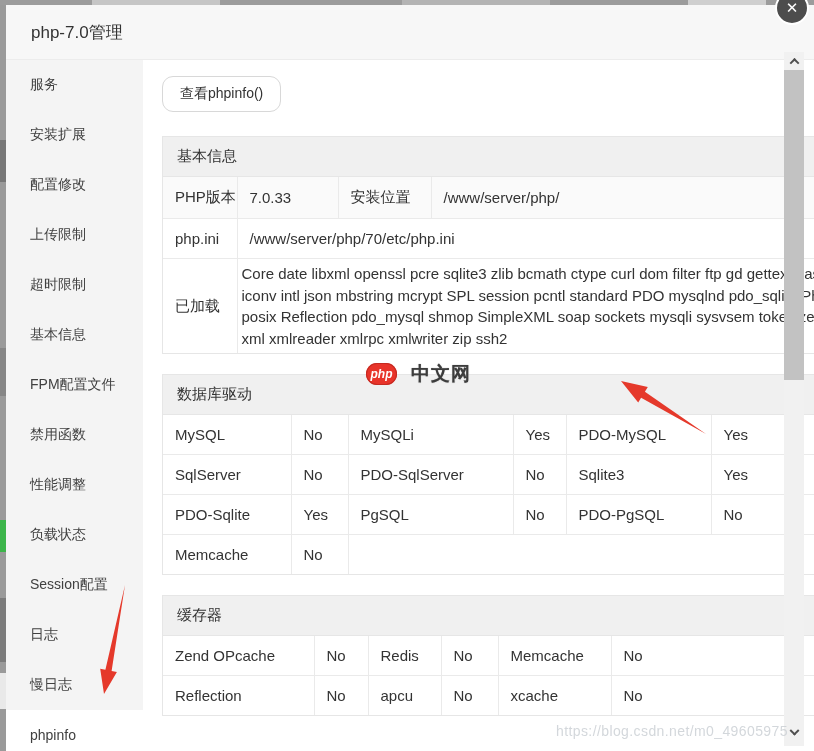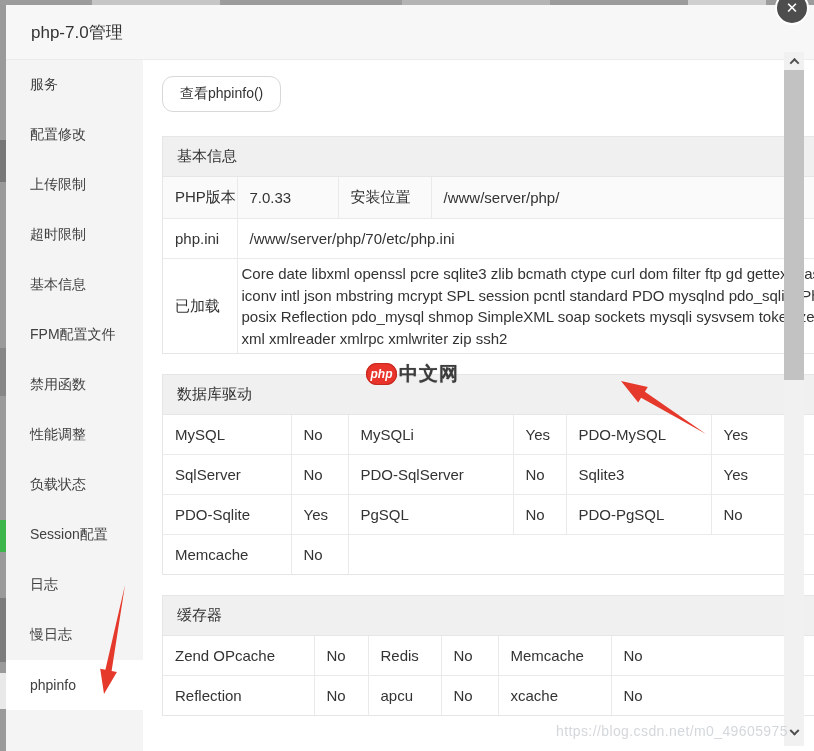--- a/index.html
+++ b/index.html
@@ -51,21 +51,21 @@
   
   .close-btn { position:absolute; left:775px; top:-9px; width:34px; height:34px; border-radius:50%;
                background:#4d4d4d; border:2px solid #fff; color:#fff; z-index:8;
                display:flex; align-items:center; justify-content:center; font-size:15px; cursor:pointer; }
 
   
   .wm-logo { position:absolute; left:366px; top:361px; display:flex; align-items:center; z-index:5; }
   .wm-badge { width:31px; height:22px; border-radius:11px; background:#e8342a; color:#fff;
               font-size:12px; font-weight:bold; font-style:italic;
               display:flex; align-items:center; justify-content:center; box-shadow:0 0 0 1px #c52a21 inset; }
-  .wm-site { margin-left:2px; font-size:19px; font-weight:bold; color:#3c3c3c; letter-spacing:1px;
+  .wm-site { margin-left:14px; font-size:19px; font-weight:bold; color:#3c3c3c; letter-spacing:1px;
              text-shadow:0 0 1px #888; }
   .wm-csdn { position:absolute; left:556px; top:723px; font-size:14px; color:#c9ced3; opacity:.8;
              z-index:6; letter-spacing:.4px; white-space:nowrap; }
 
   
   .arrows { position:absolute; left:0; top:0; width:814px; height:751px; z-index:7; pointer-events:none; }
 </style>
 </head>
 <body>
 
@@ -84,20 +84,23 @@
 
 <div class="modal">
   <div class="titlebar">
     <span>php-7.0管理</span>
   </div>
 
   <div class="layout">
     <div class="sidebar">
       <div class="side-item">
           <span>服务</span>
+        </div>
+      <div class="side-item">
+          <span>安装扩展</span>
         </div>
       <div class="side-item">
           <span>配置修改</span>
         </div>
       <div class="side-item">
           <span>上传限制</span>
         </div>
       <div class="side-item">
           <span>超时限制</span>
         </div>

